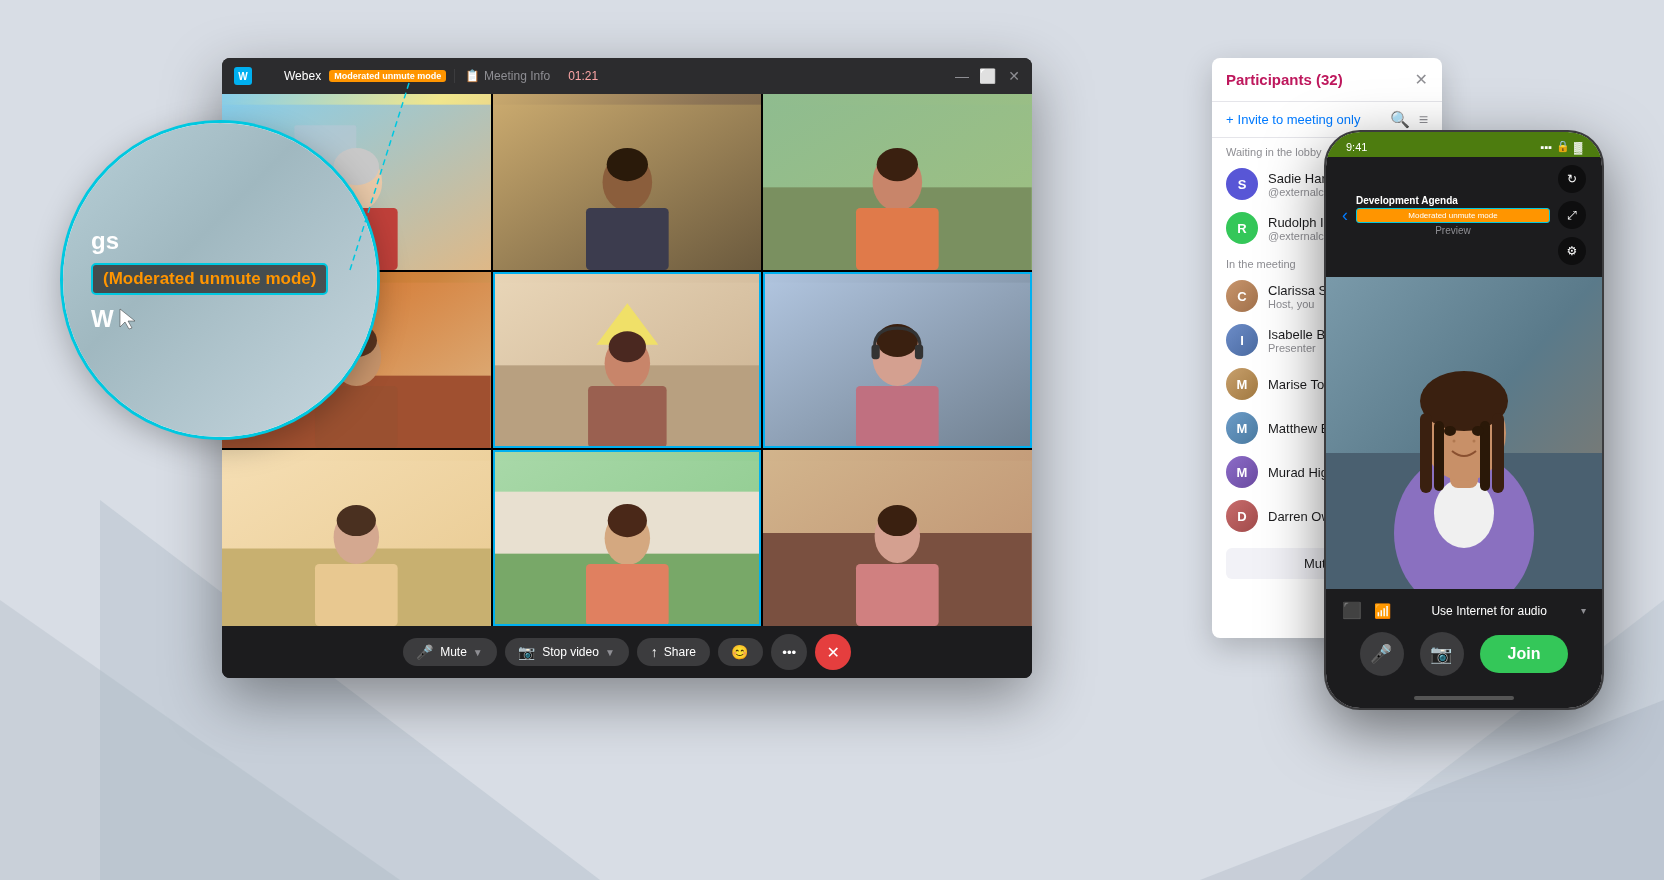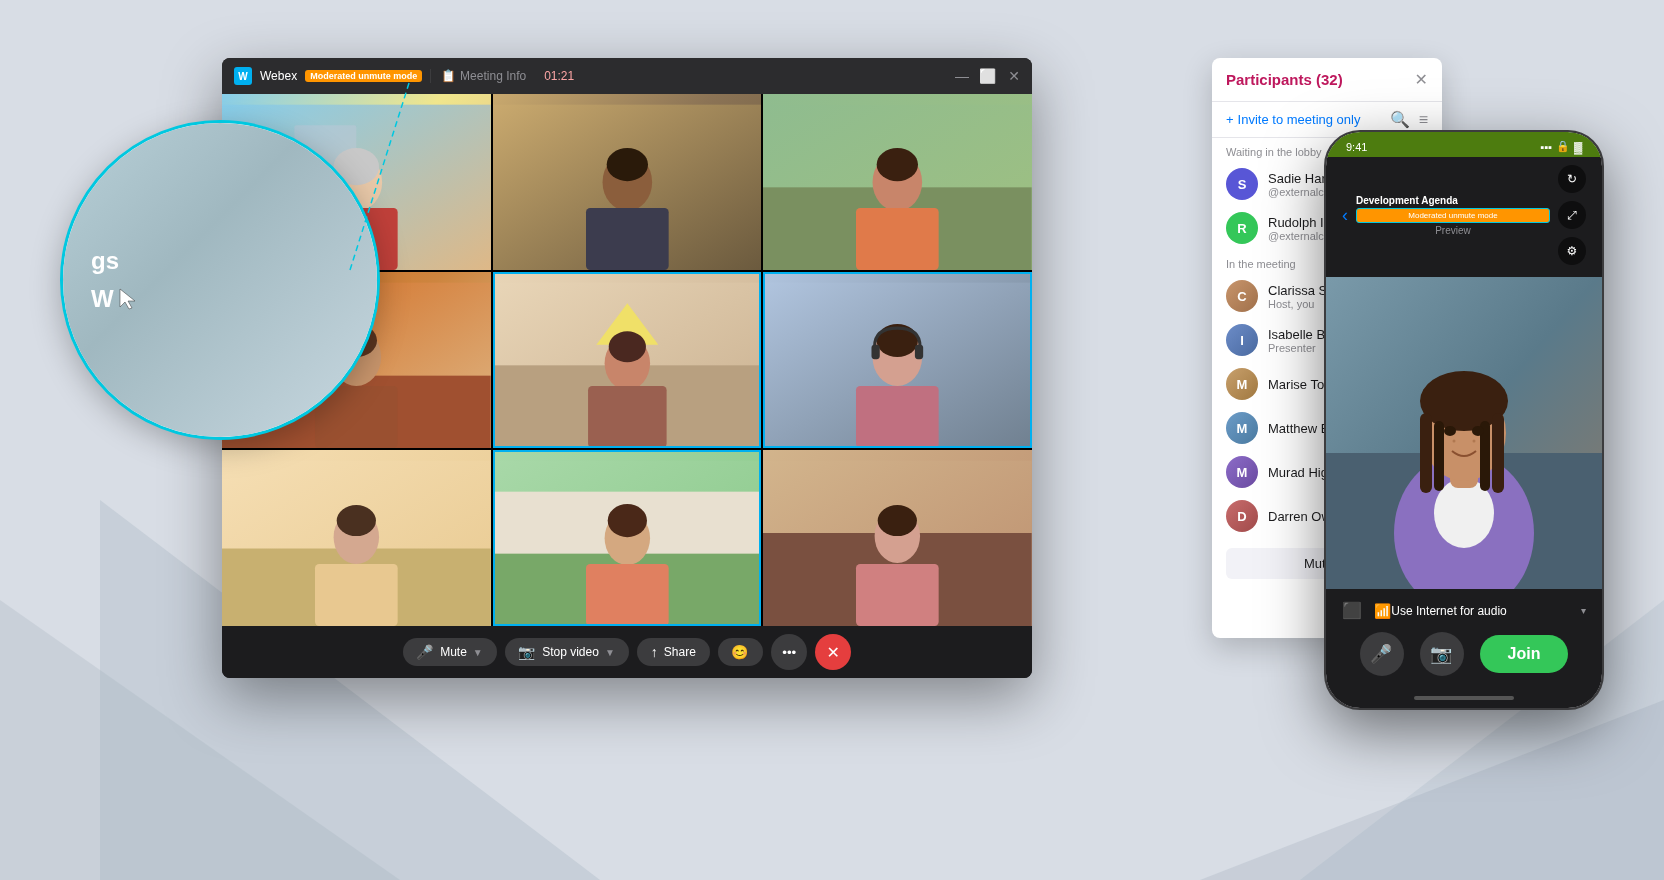--- a/index.html
+++ b/index.html
@@ -59,20 +59,21 @@
       display: flex;
       align-items: center;
       justify-content: center;
       font-size: 10px;
       color: white;
       font-weight: bold;
     }
     .title-text {
       color: #ffffff;
       font-size: 12px;
+      margin-left: 24px;
     }
     .title-badge {
       background: #ff9500;
       color: white;
       font-size: 9px;
       padding: 1px 5px;
       border-radius: 3px;
       font-weight: 600;
     }
     .meeting-info-btn {
@@ -788,20 +789,23 @@
   <button class="mute-all-btn">Mute All</button>
 </div>
 
 <div class="zoom-circle">
   <div class="zoom-bg"></div>
 
   <div style="position:relative;z-index:2;width:100%;padding:0 28px;">
     <div style="display:flex;align-items:center;margin-bottom:8px;">
       <span style="color:white;font-size:24px;font-weight:700;">gs</span>
     </div>
+    <div style="display:flex;align-items:center;gap:6px;">
+      <span style="border:2px solid #00c8e0;background:rgba(0,0,0,0.6);color:#ff9500;border-radius:5px;padding:4px 10px;font-size:17px;font-weight:700;white-space:nowrap;">(Moderated unmute mode)</span>
+    </div>
     <div style="display:flex;align-items:center;margin-top:10px;">
       <span style="color:white;font-size:24px;font-weight:700;">W</span>
 
       <svg width="20" height="24" viewBox="0 0 20 24" style="margin-left:4px;">
         <polygon points="2,2 2,20 7,15 11,22 14,21 10,14 17,14" fill="white" stroke="#333" stroke-width="0.5"></polygon>
       </svg>
     </div>
   </div>
 </div>
 
@@ -871,21 +875,21 @@
         <circle cx="148" cy="168" r="1.5" fill="#b07850"></circle>
 
         <path d="M126,178 Q138,188 150,178" fill="none" stroke="#8a5030" stroke-width="2"></path>
       </svg>
     </div>
 
     <div class="phone-bottom-bar">
       <div style="display:flex;align-items:center;margin-bottom:12px;">
         <span class="phone-cast-icon">⬛</span>
         <span class="phone-audio-icon">📶</span>
-        <span class="phone-audio-text" style="color:white;font-size:12px;">Use Internet for audio</span>
+        <span class="phone-audio-text" style="color:white;font-size:12px;margin-left:6px;text-align:center;">Use Internet for audio</span>
         <span class="phone-audio-caret">▾</span>
       </div>
       <div class="phone-controls">
         <div class="phone-ctrl-btn" style="background:#3c3c3e;">
           <span>🎤</span>
         </div>
         <div class="phone-ctrl-btn" style="background:#3c3c3e;">
           <span>📷</span>
         </div>
         <button class="phone-join-btn">Join</button>

